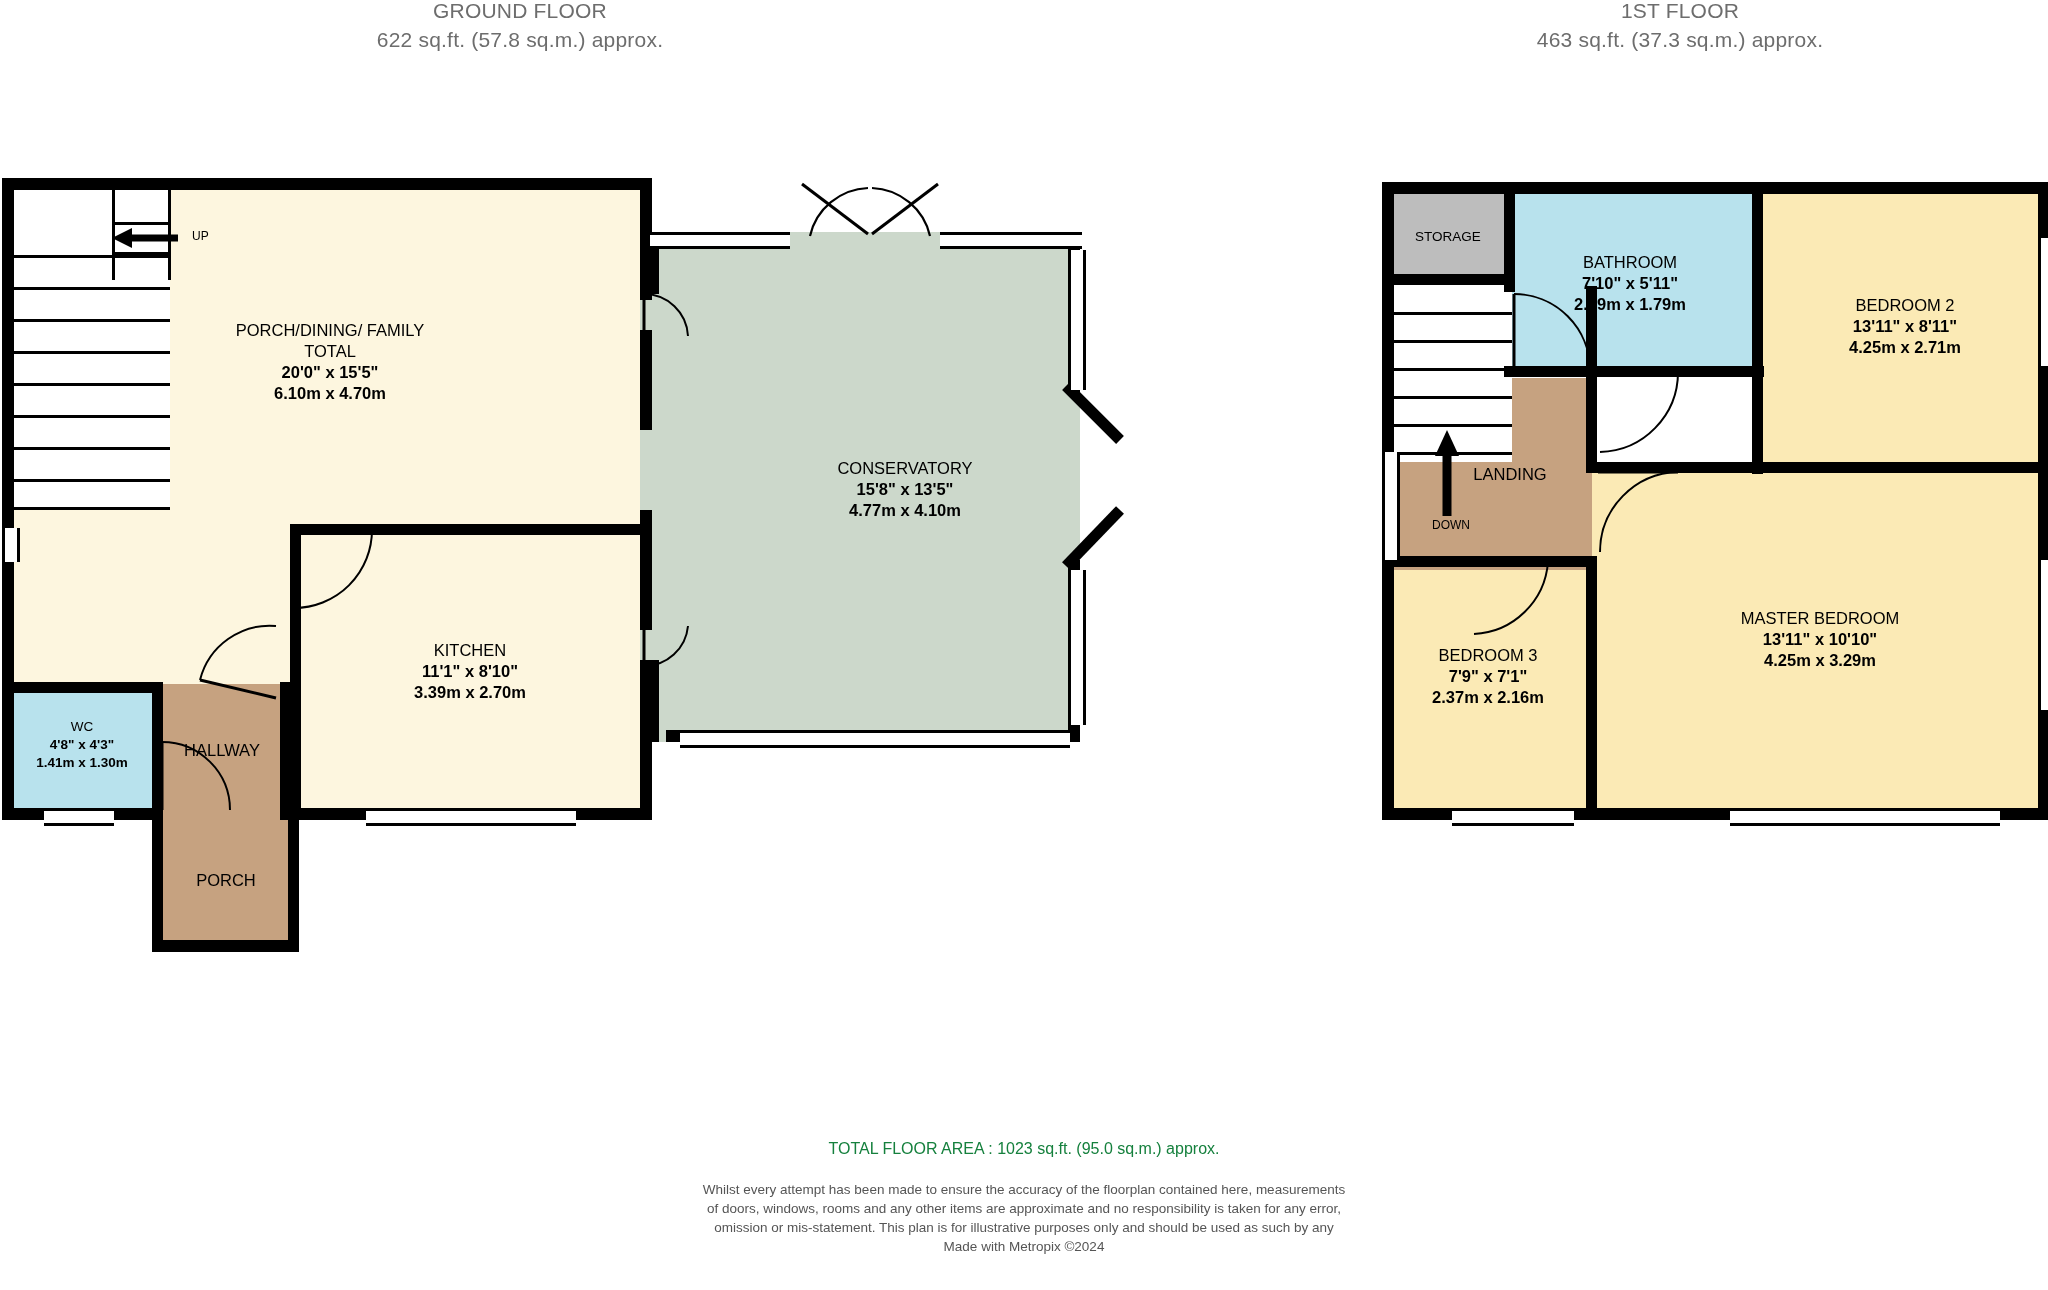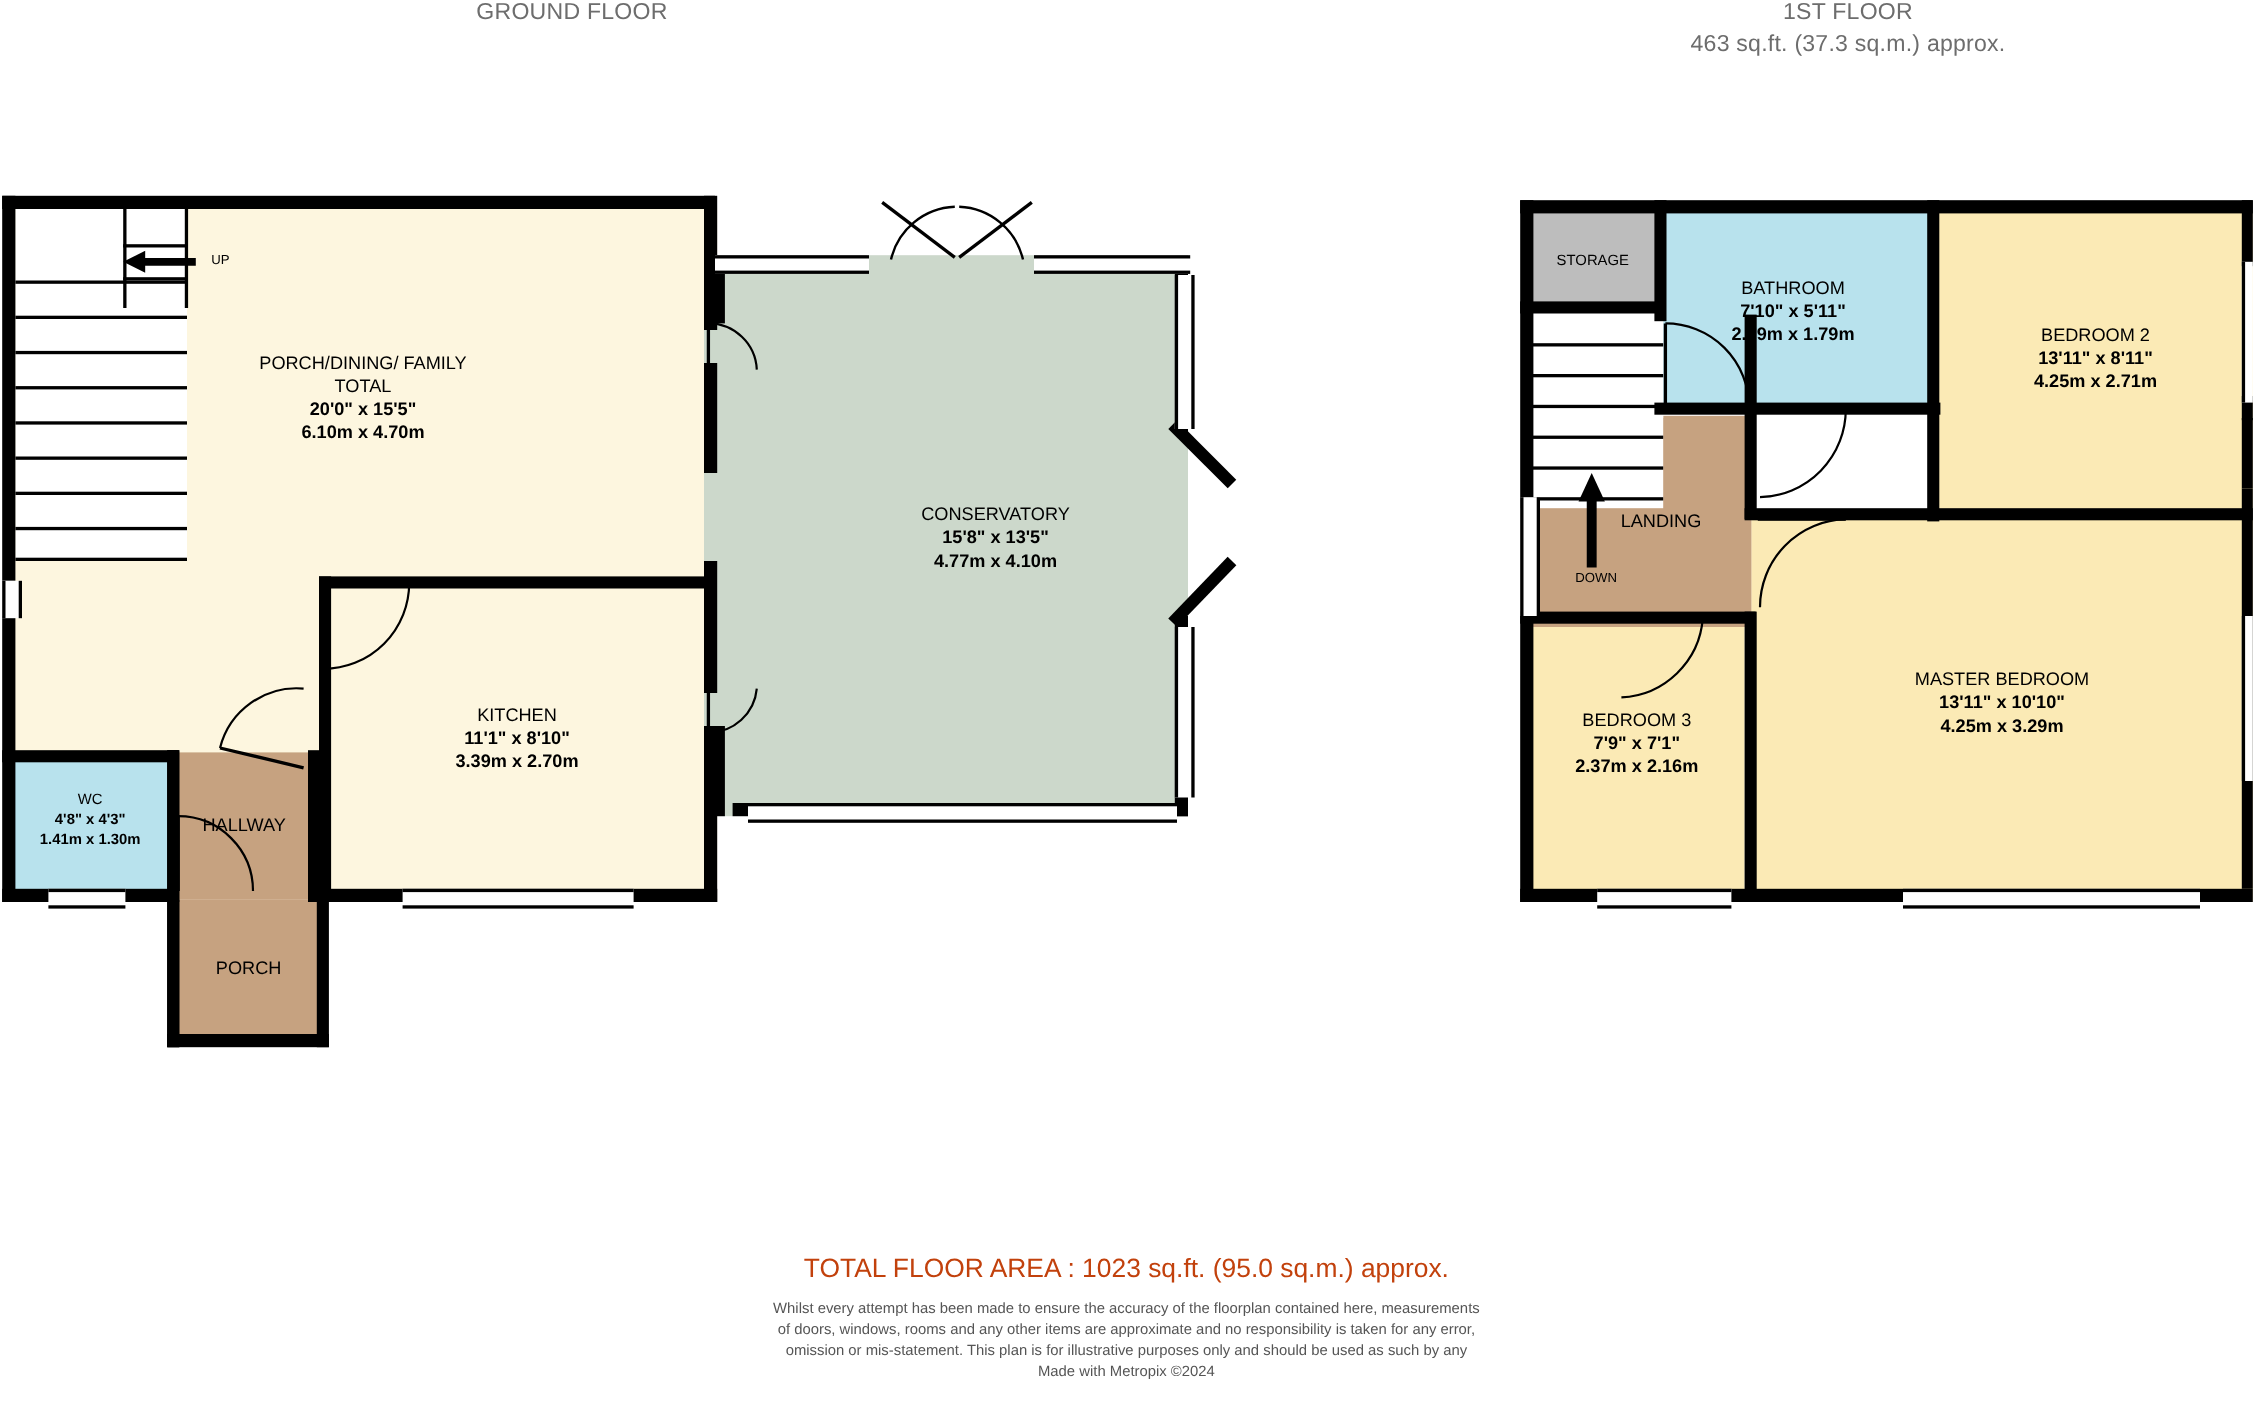--- a/index.html
+++ b/index.html
@@ -41,37 +41,38 @@
 
   
   .window{position:absolute;background:#fff;border-top:3px solid #000;border-bottom:3px solid #000;}
   .window.v{border-top:none;border-bottom:none;border-left:3px solid #000;border-right:3px solid #000;}
 
   
   .stair-line{position:absolute;background:#000;}
 
   
   .total{
-    position:absolute;width:100%;text-align:center;color:#c2410c;
-    font-size:24px;
+    position:absolute;width:100%;text-align:center;color:#15803d;
+    font-size:16px;
   }
   .disclaimer{
     position:absolute;width:100%;text-align:center;color:#555;
     font-size:13.5px;line-height:19px;
   }
   .arrow-up{position:absolute;}
   .tiny-cap{position:absolute;font-size:12px;color:#000;}
 </style>
 </head>
 <body>
 
 <div class="stage">
 
   <div class="floor-title" style="left:240px;top:-4px;width:560px;">
     <span class="t1">GROUND FLOOR</span>
+    <span class="t2">622 sq.ft. (57.8 sq.m.) approx.</span>
   </div>
 
   <div class="floor-title" style="left:1400px;top:-4px;width:560px;">
     <span class="t1">1ST FLOOR</span>
     <span class="t2">463 sq.ft. (37.3 sq.m.) approx.</span>
   </div>
 
   <div>
 
     <div class="room cream" style="left:12px;top:188px;width:640px;height:630px;"></div>

